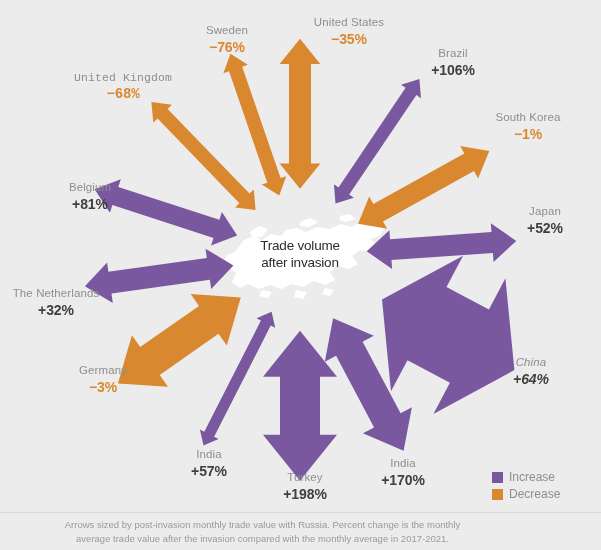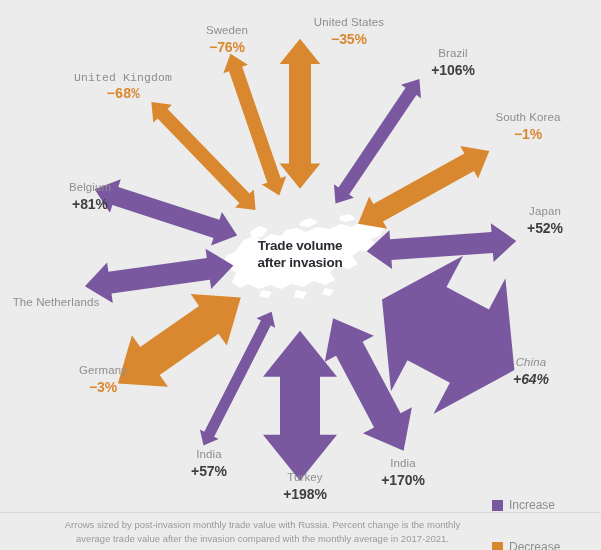--- a/index.html
+++ b/index.html
@@ -35,32 +35,32 @@
     margin-top:1px;
   }
   .label.up .cval{color:#404040;}
   .label.down .cval{color:#d9882f;}
   #center-title{
     position:absolute;
     left:300px;top:255px;
     transform:translate(-50%,-50%);
     text-align:center;
     font-size:13.5px;
-    font-weight:bold;
+    font-weight:normal;
     color:#2b2b33;
     line-height:1.25;
     letter-spacing:-.2px;
     pointer-events:none;
   }
   #legend{
     position:absolute;
     left:492px;top:470px;
     font-size:12px;
   }
-  .legend-row{display:flex;align-items:center;margin-bottom:3px;margin-top:28px;}
+  .legend-row{display:flex;align-items:center;margin-bottom:3px;}
   .swatch{width:11px;height:11px;margin-right:6px;display:inline-block;}
   .legend-label{color:#8e8e8e;font-size:12px;}
   #divider{
     position:absolute;left:0;top:512px;width:601px;height:1px;
     background:#d8d8d8;
   }
   #footnote{
     position:absolute;left:0;top:518px;width:525px;
     text-align:center;
     font-size:9.5px;
@@ -148,20 +148,21 @@
       <div class="label up" style="left: 209px; top: 464px;">
         <span class="cname">India</span>
         <span class="cval">+57%</span>
       </div>
       <div class="label down" style="left: 103px; top: 380px;">
         <span class="cname">Germany</span>
         <span class="cval">−3%</span>
       </div>
       <div class="label up" style="left: 56px; top: 303px;">
         <span class="cname">The Netherlands</span>
+        <span class="cval">+32%</span>
       </div>
       <div class="label up" style="left: 90px; top: 197px;">
         <span class="cname">Belgium</span>
         <span class="cval">+81%</span>
       </div>
       <div class="label down" style="left: 123px; top: 87px; font-family: Liberation Mono, monospace;">
         <span class="cname">United Kingdom</span>
         <span class="cval">−68%</span>
       </div>
     </div>

